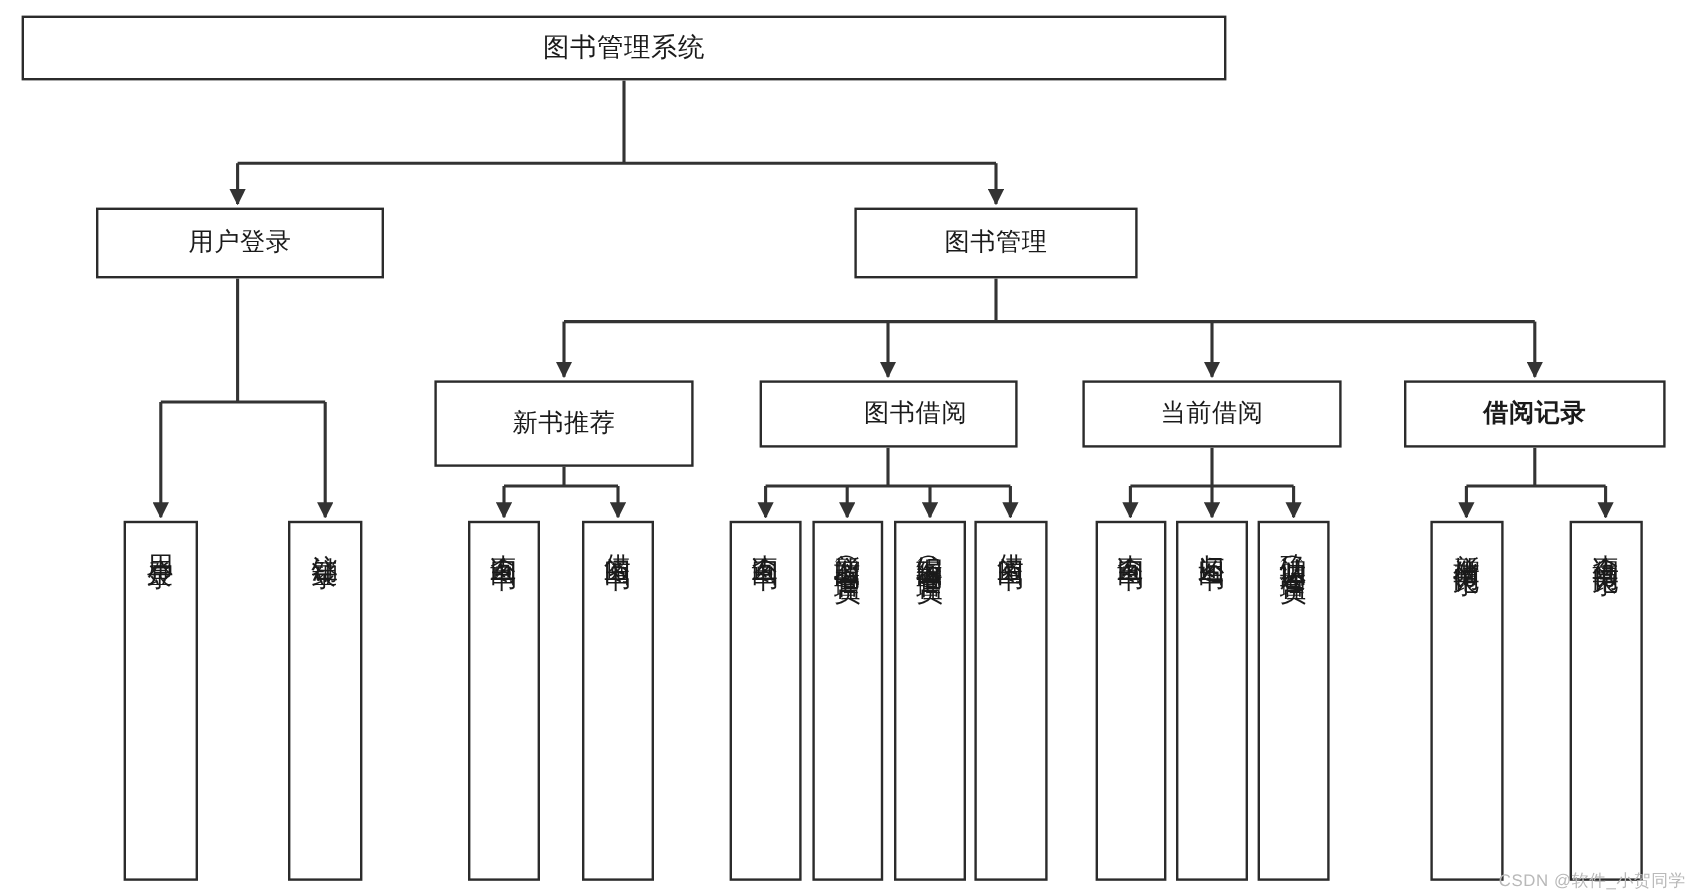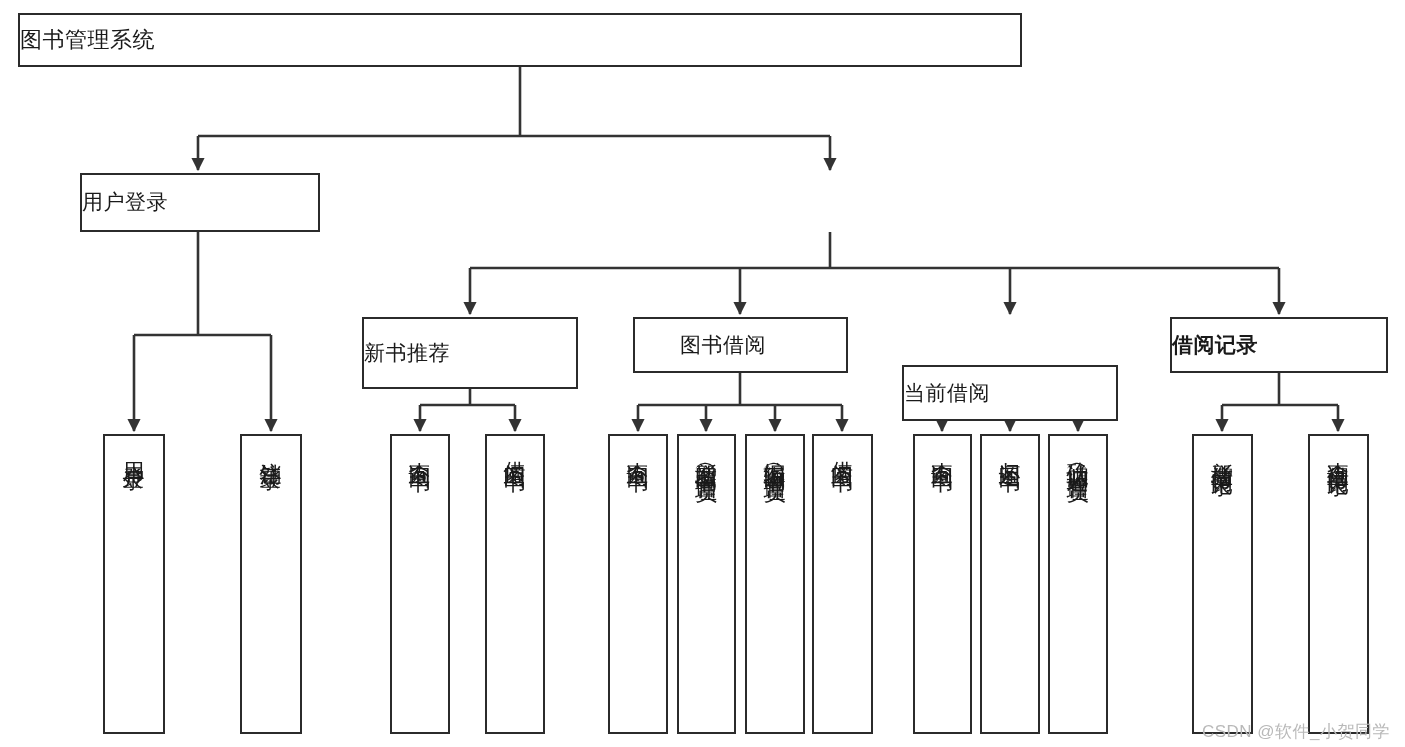--- a/index.html
+++ b/index.html
@@ -24,20 +24,21 @@
     width: 1405px;
     height: 747px;
   }
   .node {
     position: absolute;
     box-sizing: border-box;
     background: #ffffff;
     border: 2.5px solid #2b2b2b;
     display: flex;
     align-items: center;
+    justify-content: center;
     color: #1a1a1a;
   }
   .node .label {
     display: block;
     text-align: center;
     line-height: 1.18;
   }
   .node.horiz .label {
     font-size: 21px;
     letter-spacing: 0.5px;
@@ -53,23 +54,23 @@
   .node.vert .label {
     writing-mode: vertical-rl;
     text-orientation: upright;
     font-size: 22px;
     line-height: 1.05;
     letter-spacing: 3px;
     margin: 0 auto;
   }
   #watermark {
     position: absolute;
-    right: 15px;
+    right: 0;
     bottom: 4px;
-    font-size: 17px;
+    font-size: 14px;
     color: #b9b9b9;
     letter-spacing: 0.5px;
     white-space: nowrap;
     pointer-events: none;
   }
 </style>
 </head>
 <body>
 
 <div id="canvas">
@@ -125,28 +126,31 @@
     </g>
   </svg>
 
   <div class="node root horiz" style="left:18px; top:13px; width:1004px; height:54px;">
     <span class="label">图书管理系统</span>
   </div>
 
   <div class="node horiz" style="left:80px; top:173px; width:240px; height:59px;">
     <span class="label">用户登录</span>
   </div>
+  <div class="node horiz" style="left:712px; top:173px; width:236px; height:59px;">
+    <span class="label">图书管理</span>
+  </div>
 
   <div class="node horiz" style="left:362px; top:317px; width:216px; height:72px;">
     <span class="label">新书推荐</span>
   </div>
   <div class="node horiz" style="left:633px; top:317px; width:215px; height:56px;padding-left:45px;">
     <span class="label">图书借阅</span>
   </div>
-  <div class="node horiz" style="left:902px; top:317px; width:216px; height:56px;margin-top:48px;">
+  <div class="node horiz" style="left:902px; top:317px; width:216px; height:56px;">
     <span class="label">当前借阅</span>
   </div>
   <div class="node horiz" style="left:1170px; top:317px; width:218px; height:56px;font-weight:bold;">
     <span class="label">借阅记录</span>
   </div>
 
   <div class="node vert" style="left:103px; top:434px; width:62px; height:300px;">
     <span class="label">用户登录</span>
   </div>
   <div class="node vert" style="left:240px; top:434px; width:62px; height:300px;">

